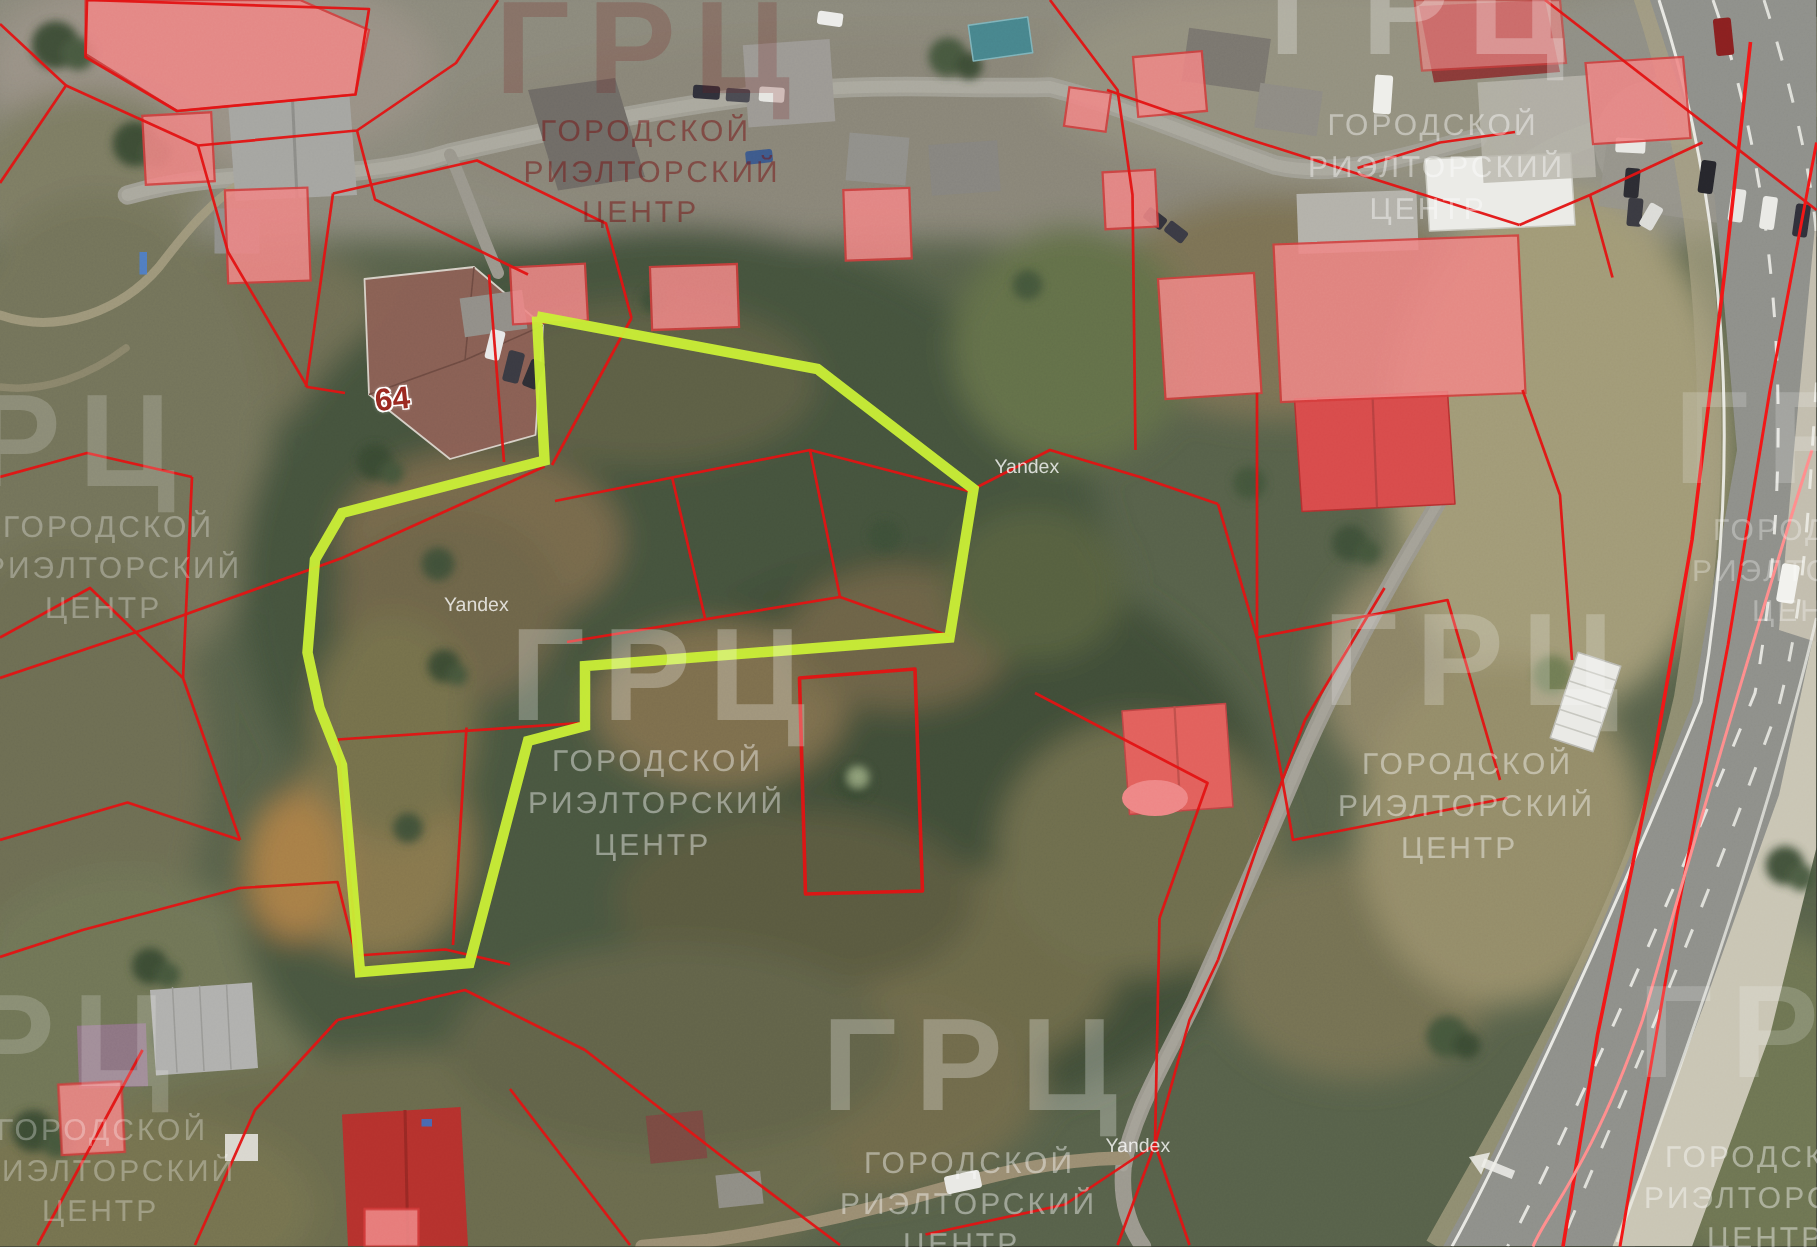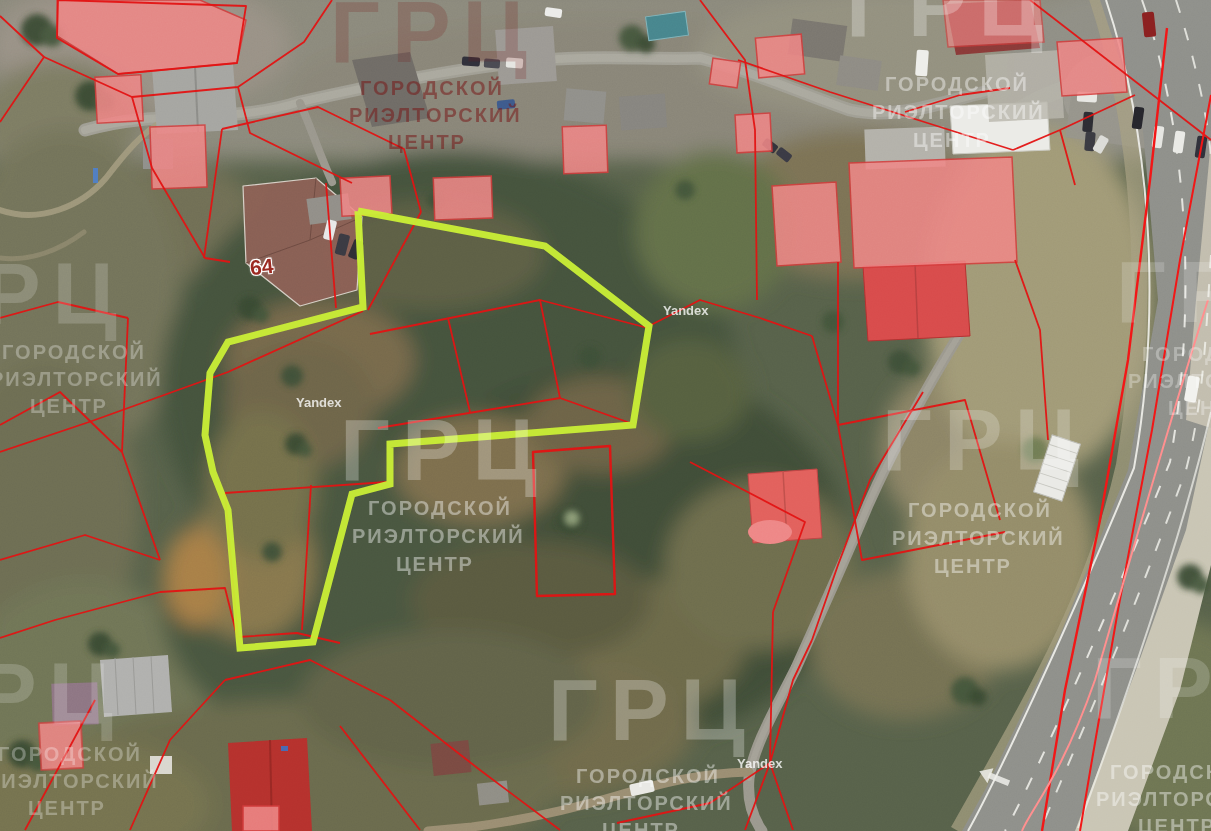--- a/index.html
+++ b/index.html
@@ -7,29 +7,29 @@
     position:relative;width:1211px;height:831px;overflow:hidden;
     font-family:"Liberation Sans",sans-serif;cursor:grab;background:#57614a;
   }
   .stage svg{position:absolute;left:0;top:0;}
   .overlay{position:absolute;left:0;top:0;width:100%;height:100%;pointer-events:none;}
   .wm-abbr{
     position:absolute;font-weight:700;font-size:88px;letter-spacing:12px;
     color:rgba(255,255,255,0.27);white-space:nowrap;line-height:1;
   }
   .wm-line{
-    position:absolute;font-weight:700;font-size:20px;letter-spacing:2px;
+    position:absolute;font-weight:400;font-size:20px;letter-spacing:2px;
     color:rgba(255,255,255,0.42);white-space:nowrap;line-height:1;
   }
   .dark.wm-abbr{color:rgba(118,22,22,0.20);}
   .dark.wm-line{color:rgba(118,22,22,0.52);}
   .faint.wm-abbr{color:rgba(255,255,255,0.18);}
   .faint.wm-line{color:rgba(255,255,255,0.30);}
   .yandex{
-    position:absolute;font-size:13px;font-weight:700;color:rgba(255,255,255,0.78);
+    position:absolute;font-size:13px;font-weight:400;color:rgba(255,255,255,0.78);
     white-space:nowrap;line-height:1;
   }
   .house-label{
     position:absolute;font-size:21px;font-weight:700;color:#9c2a22;
     transform:rotate(-6deg);line-height:1;
     text-shadow:-1px -1px 0 #fff,1px -1px 0 #fff,-1px 1px 0 #fff,1px 1px 0 #fff,0 0 3px #fff;
   }
 </style>
 </head>
 <body>

